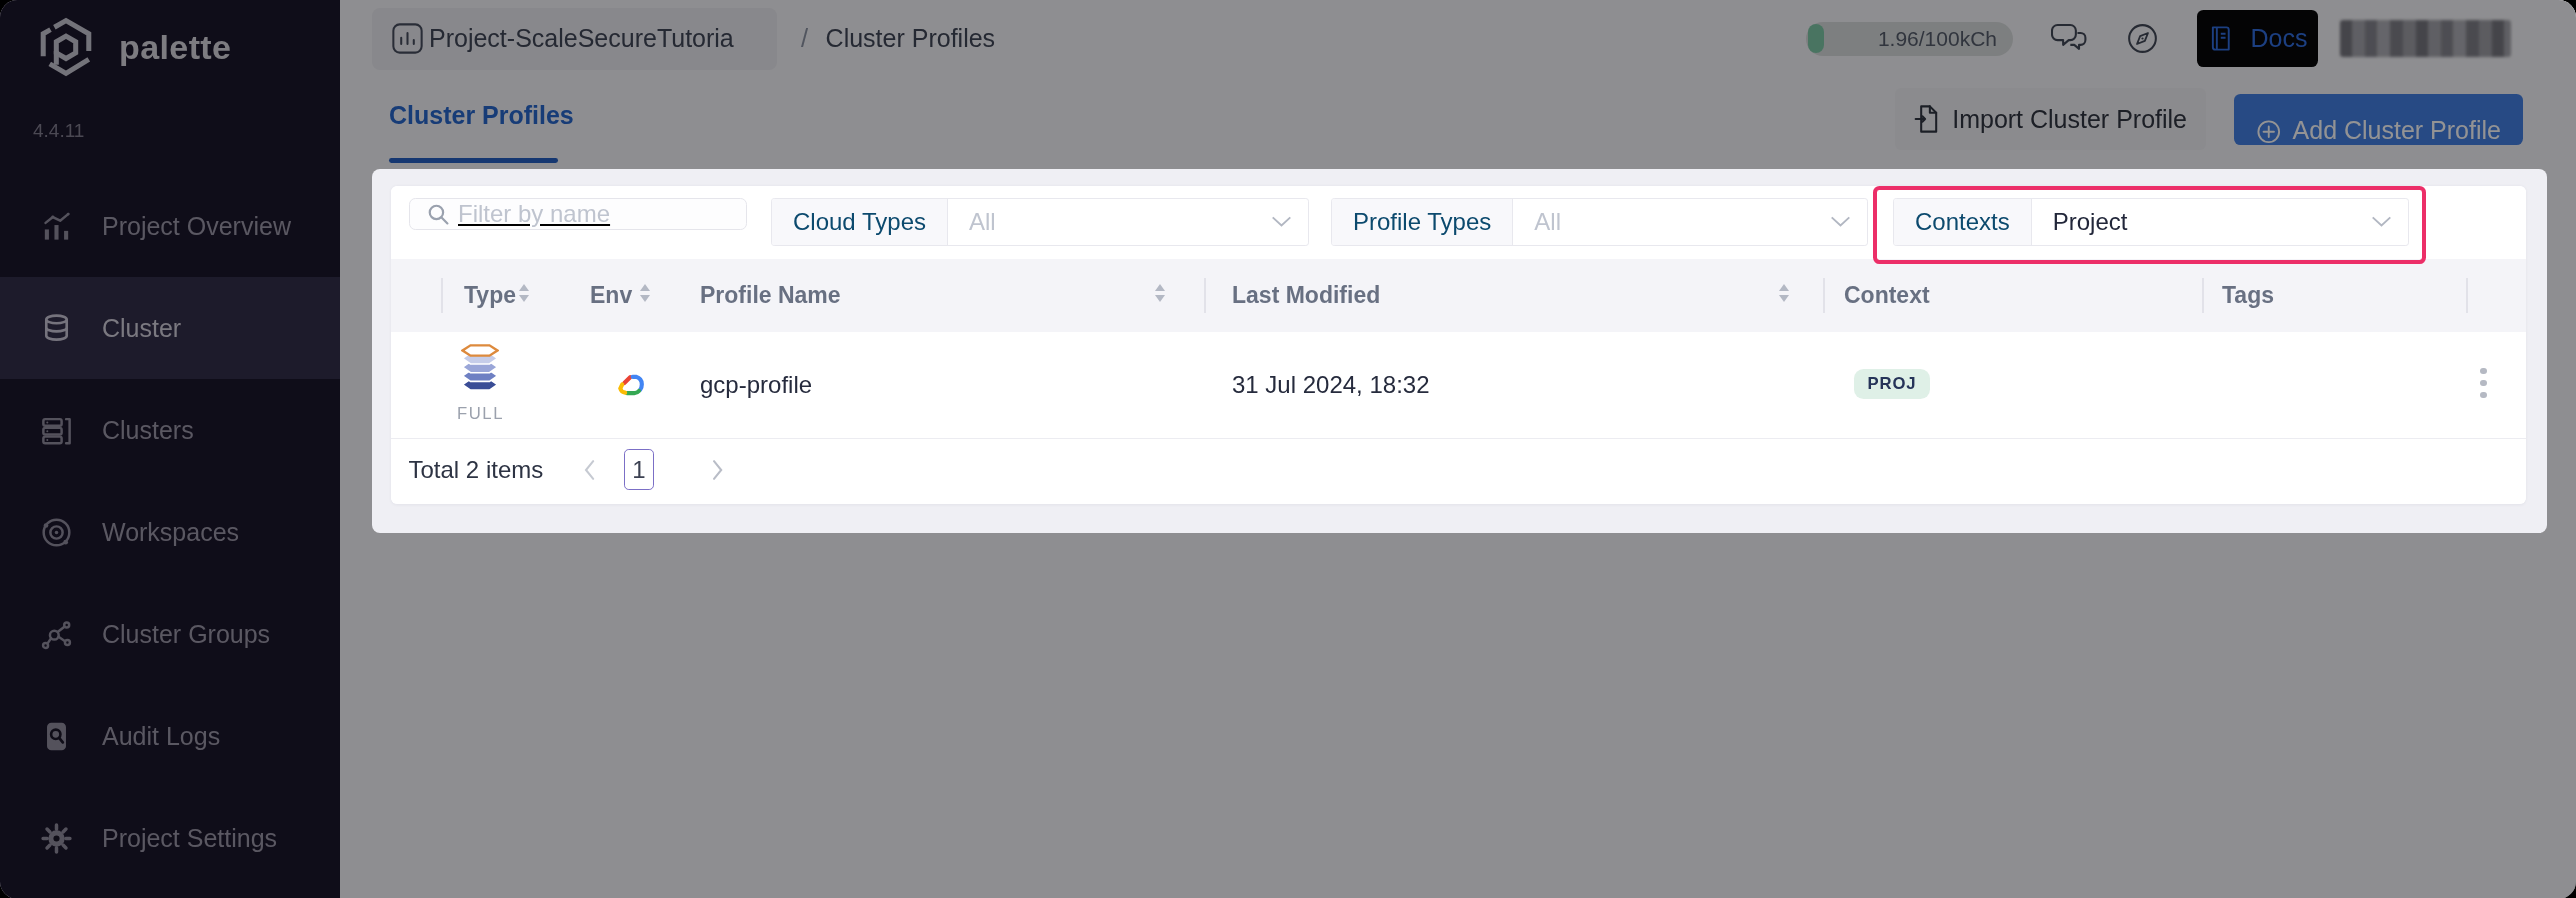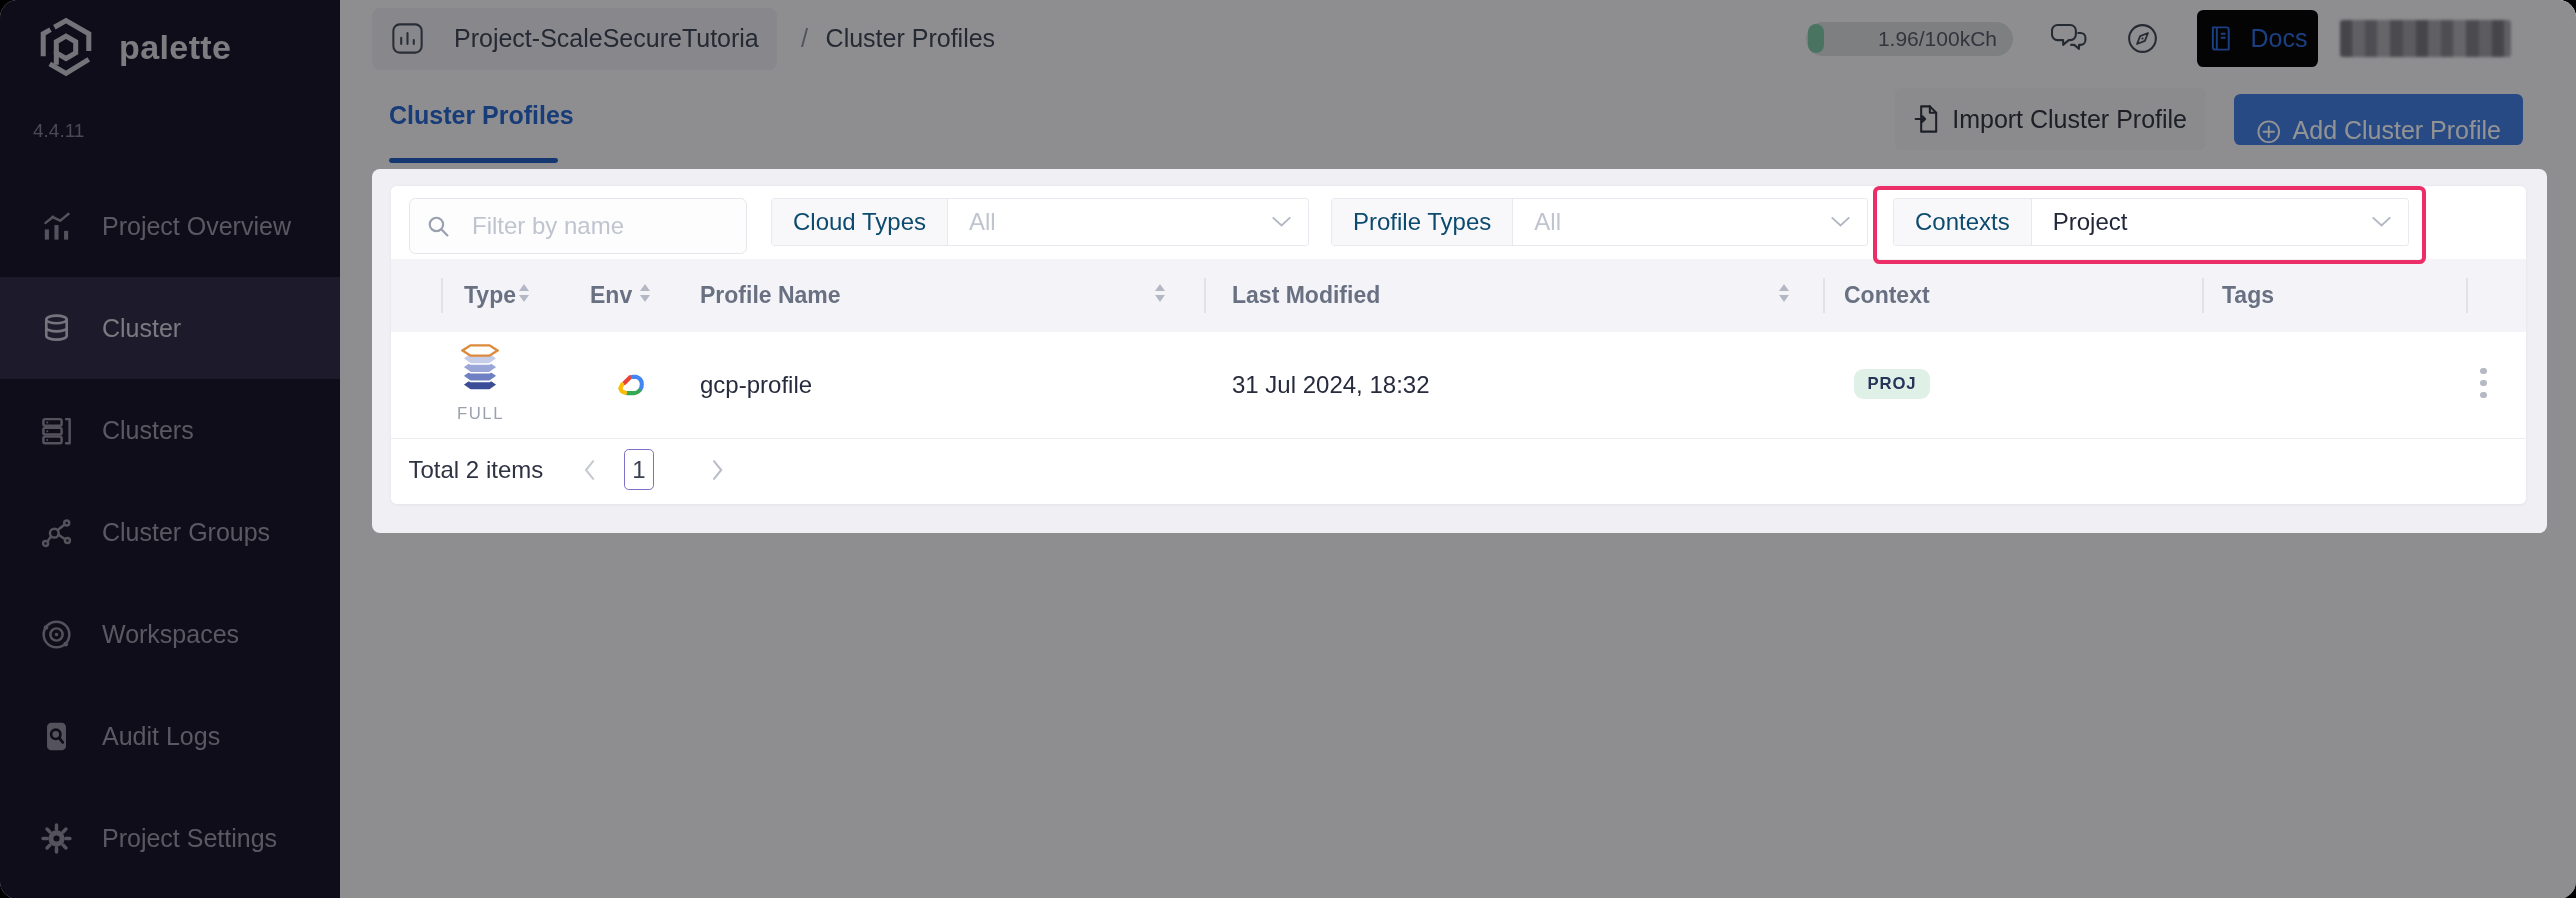--- a/index.html
+++ b/index.html
@@ -16,21 +16,21 @@
   .version{position:absolute;left:33px;top:120px;font-size:19px;color:#7f7b8c;}
   .nav{position:absolute;left:0;top:175px;width:100%;}
   .side-item{display:flex;align-items:center;height:102px;padding-left:38px;color:#8f8b9c;cursor:pointer;}
   .side-item .lbl{margin-left:27px;font-size:25px;color:#9a96a6;}
   .side-item.active{background:#2e2944;color:#cac7d6;}
   .side-item.active .lbl{color:#d3d0dc;font-weight:500;}
   .icn{width:37px;height:37px;display:flex;align-items:center;justify-content:center;flex:none;}
   
   .main-header{position:absolute;left:340px;top:0;width:2236px;height:77px;background:#f6f6f9;display:flex;align-items:center;}
   .crumb-chip{margin-left:32px;width:405px;height:62px;border-radius:8px;background:#ebebf0;display:flex;align-items:center;padding-left:19px;cursor:pointer;}
-  .crumb-chip .lbl{margin-left:30px;font-size:25px;color:#3c4252;white-space:nowrap;overflow:hidden;}
+  .crumb-chip .lbl{margin-left:5px;font-size:25px;color:#3c4252;white-space:nowrap;overflow:hidden;}
   .crumb-sep{margin-left:24px;font-size:25.5px;color:#8a91a0;}
   .page-title{margin-left:17.5px;font-size:25px;color:#3c4252;font-weight:500;}
   .hspace{flex:1;}
   .usage-pill{position:relative;width:207px;height:34px;border-radius:17.5px;background:#d8dcdb;flex:none;}
   .usage-fill{position:absolute;left:2.4px;top:2.4px;width:16px;height:29.5px;border-radius:14.4px;background:#7cc8a5;}
   .usage-txt{position:absolute;right:16px;top:0;line-height:34px;font-size:21px;color:#515866;}
   .hicon{margin-left:38px;flex:none;display:flex;align-items:center;cursor:pointer;}
   .docs-chip{margin-left:38px;width:121px;height:57px;border-radius:6.4px;background:#000000;display:flex;align-items:center;justify-content:center;gap:19px;cursor:pointer;flex:none;}
   .docs-chip .lbl{font-size:25px;font-weight:500;color:#2b6ade;}
   .redacted{margin-left:22px;margin-right:65px;width:171px;height:37px;flex:none;border-radius:3.2px;
@@ -39,21 +39,21 @@
   
   .tab-bar{position:absolute;left:340px;top:77px;width:2236px;height:93px;}
   .tab{position:absolute;left:49px;top:24px;font-size:25px;font-weight:700;color:#2264cc;cursor:pointer;}
   .tab-underline{position:absolute;left:49px;top:81px;width:169px;height:4.8px;border-radius:2.4px;background:#1f5cc0;}
   .import-btn{position:absolute;right:370px;top:11px;height:62px;border-radius:6.4px;background:#f0f0f4;display:flex;align-items:center;gap:11px;padding:0 19px;font-size:25px;color:#2b303b;cursor:pointer;}
   .add-btn{position:absolute;right:53px;top:16.7px;height:51px;border-radius:6.4px;background:#3f7de2;display:flex;align-items:flex-end;gap:11px;padding:0 22px;font-size:25px;color:#fff;cursor:pointer;}
   
   .card{position:absolute;left:372px;top:169px;width:2175px;height:364px;background:#efeff4;border-radius:8px;}
   .card-inner{position:absolute;left:19px;top:16.7px;width:2135px;height:318px;background:#fff;border-radius:6.4px;overflow:hidden;box-shadow:0 0.8px 3.2px rgba(30,30,60,.06);}
   .filter-row{position:relative;height:73px;background:#fff;}
-  .search-box{position:absolute;left:17.5px;top:12px;width:338px;height:56px;border:1.6px solid #e5e5eb;border-radius:6.4px;background:#fdfdfe;display:flex;align-items:center;padding-left:17.5px;gap:21px;}
+  .search-box{position:absolute;left:17.5px;top:12px;width:338px;height:32px;border:1.6px solid #e5e5eb;border-radius:6.4px;background:#fdfdfe;display:flex;align-items:center;padding-left:17.5px;gap:7px;text-decoration:underline;}
   .search-box input{border:none;outline:none;background:transparent;font-family:inherit;font-size:24px;color:#3a4050;width:239px;}
   .search-box input::placeholder{color:#bfc4cf;}
   .fgroup{position:absolute;top:12px;height:48px;border:1.6px solid #e8e8ee;border-radius:3.2px;background:#fff;display:flex;align-items:stretch;overflow:hidden;cursor:pointer;}
   .fgroup .glabel{background:#f8f8fb;border-right:1.6px solid #e8e8ee;display:flex;align-items:center;padding:0 21px;font-size:24px;color:#0c4a6e;white-space:nowrap;}
   .fgroup .gvalue{display:flex;align-items:center;padding-left:21px;font-size:24px;flex:1;}
   .fgroup .gvalue.muted{color:#bfc4cf;}
   .fgroup .gvalue.set{color:#22273a;}
   .fgroup .chev{margin-left:auto;margin-right:16px;display:flex;align-items:center;}
   .g-cloud{left:380px;width:538px;}
   .g-ptype{left:940px;width:537px;}
@@ -136,43 +136,43 @@
             <circle cx="5.7" cy="6.5" r="0.7" fill="currentColor" stroke="none"></circle>
             <circle cx="5.7" cy="12.5" r="0.7" fill="currentColor" stroke="none"></circle>
             <circle cx="5.7" cy="18.5" r="0.7" fill="currentColor" stroke="none"></circle>
             <path d="M18.6 4.2 H21 V20.8 H18.6"></path>
           </svg>
         </span>
         <span class="lbl">Clusters</span>
       </div>
       <div class="side-item">
         <span class="icn">
+          <svg width="35" height="35" viewBox="0 0 24 24" fill="none" stroke="currentColor" stroke-width="1.7">
+            <circle cx="12" cy="12" r="8.8"></circle>
+            <circle cx="12" cy="12" r="4.2"></circle>
+            <circle cx="12" cy="12" r="1.2" fill="currentColor" stroke="none"></circle>
+            <circle cx="4.8" cy="7.2" r="1.6" fill="currentColor" stroke="none"></circle>
+            <circle cx="18.3" cy="18.6" r="1.6" fill="currentColor" stroke="none"></circle>
+          </svg>
+        </span>
+        <span class="lbl">Workspaces</span>
+      </div>
+      <div class="side-item">
+        <span class="icn">
           <svg width="35" height="35" viewBox="0 0 24 24" fill="none" stroke="currentColor" stroke-width="1.7" stroke-linecap="round">
             <circle cx="10.5" cy="12.5" r="3"></circle>
             <circle cx="4.5" cy="19.5" r="1.7"></circle>
             <circle cx="19" cy="5.5" r="1.7"></circle>
             <circle cx="19.5" cy="17.5" r="1.7"></circle>
             <path d="M8.3 14.6 L6 17.9"></path>
             <path d="M12.8 10.3 L17.2 6.8"></path>
             <path d="M13.4 13.6 L17.6 16.4"></path>
           </svg>
         </span>
         <span class="lbl">Cluster Groups</span>
-      </div>
-      <div class="side-item">
-        <span class="icn">
-          <svg width="35" height="35" viewBox="0 0 24 24" fill="none" stroke="currentColor" stroke-width="1.7">
-            <circle cx="12" cy="12" r="8.8"></circle>
-            <circle cx="12" cy="12" r="4.2"></circle>
-            <circle cx="12" cy="12" r="1.2" fill="currentColor" stroke="none"></circle>
-            <circle cx="4.8" cy="7.2" r="1.6" fill="currentColor" stroke="none"></circle>
-            <circle cx="18.3" cy="18.6" r="1.6" fill="currentColor" stroke="none"></circle>
-          </svg>
-        </span>
-        <span class="lbl">Workspaces</span>
       </div>
       <div class="side-item">
         <span class="icn">
           <svg width="35" height="35" viewBox="0 0 24 24">
             <rect x="5.5" y="2.5" width="13" height="19" rx="3" fill="currentColor"></rect>
             <circle cx="11.5" cy="10.5" r="3.2" fill="none" stroke="#141021" stroke-width="1.8"></circle>
             <path d="M13.8 13 L16.3 16" stroke="#141021" stroke-width="1.9" stroke-linecap="round"></path>
           </svg>
         </span>
         <span class="lbl">Audit Logs</span>

